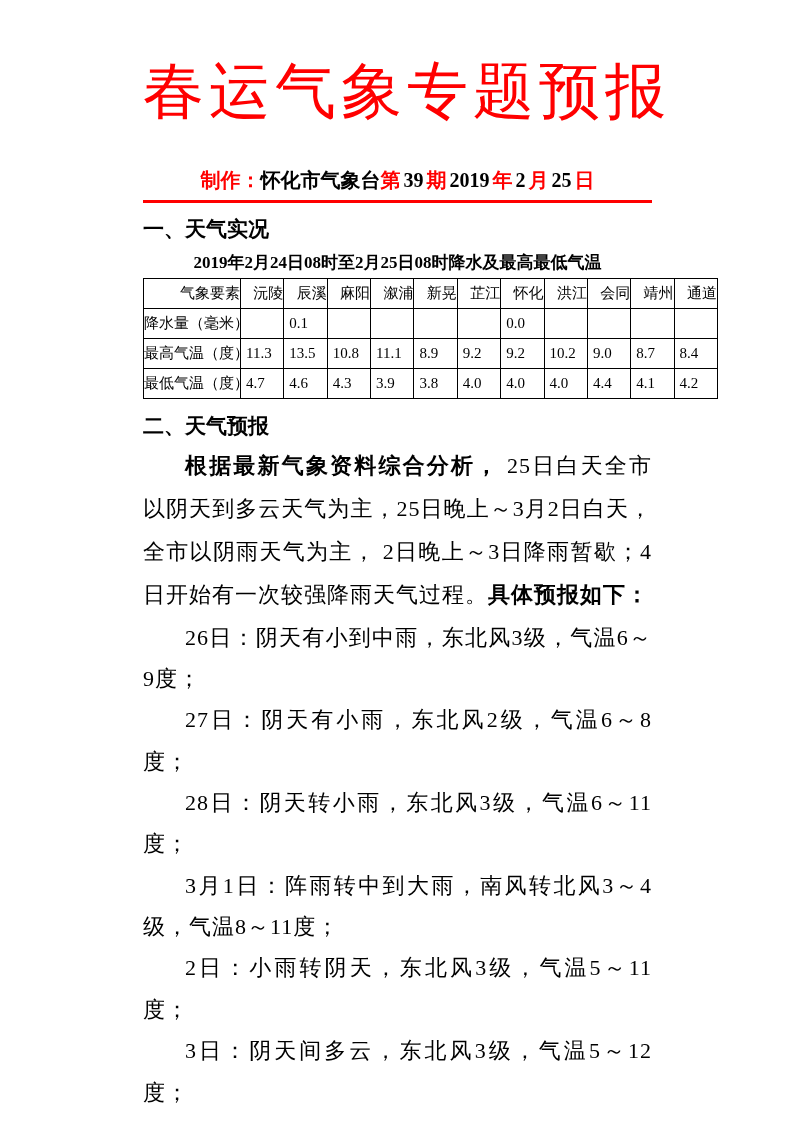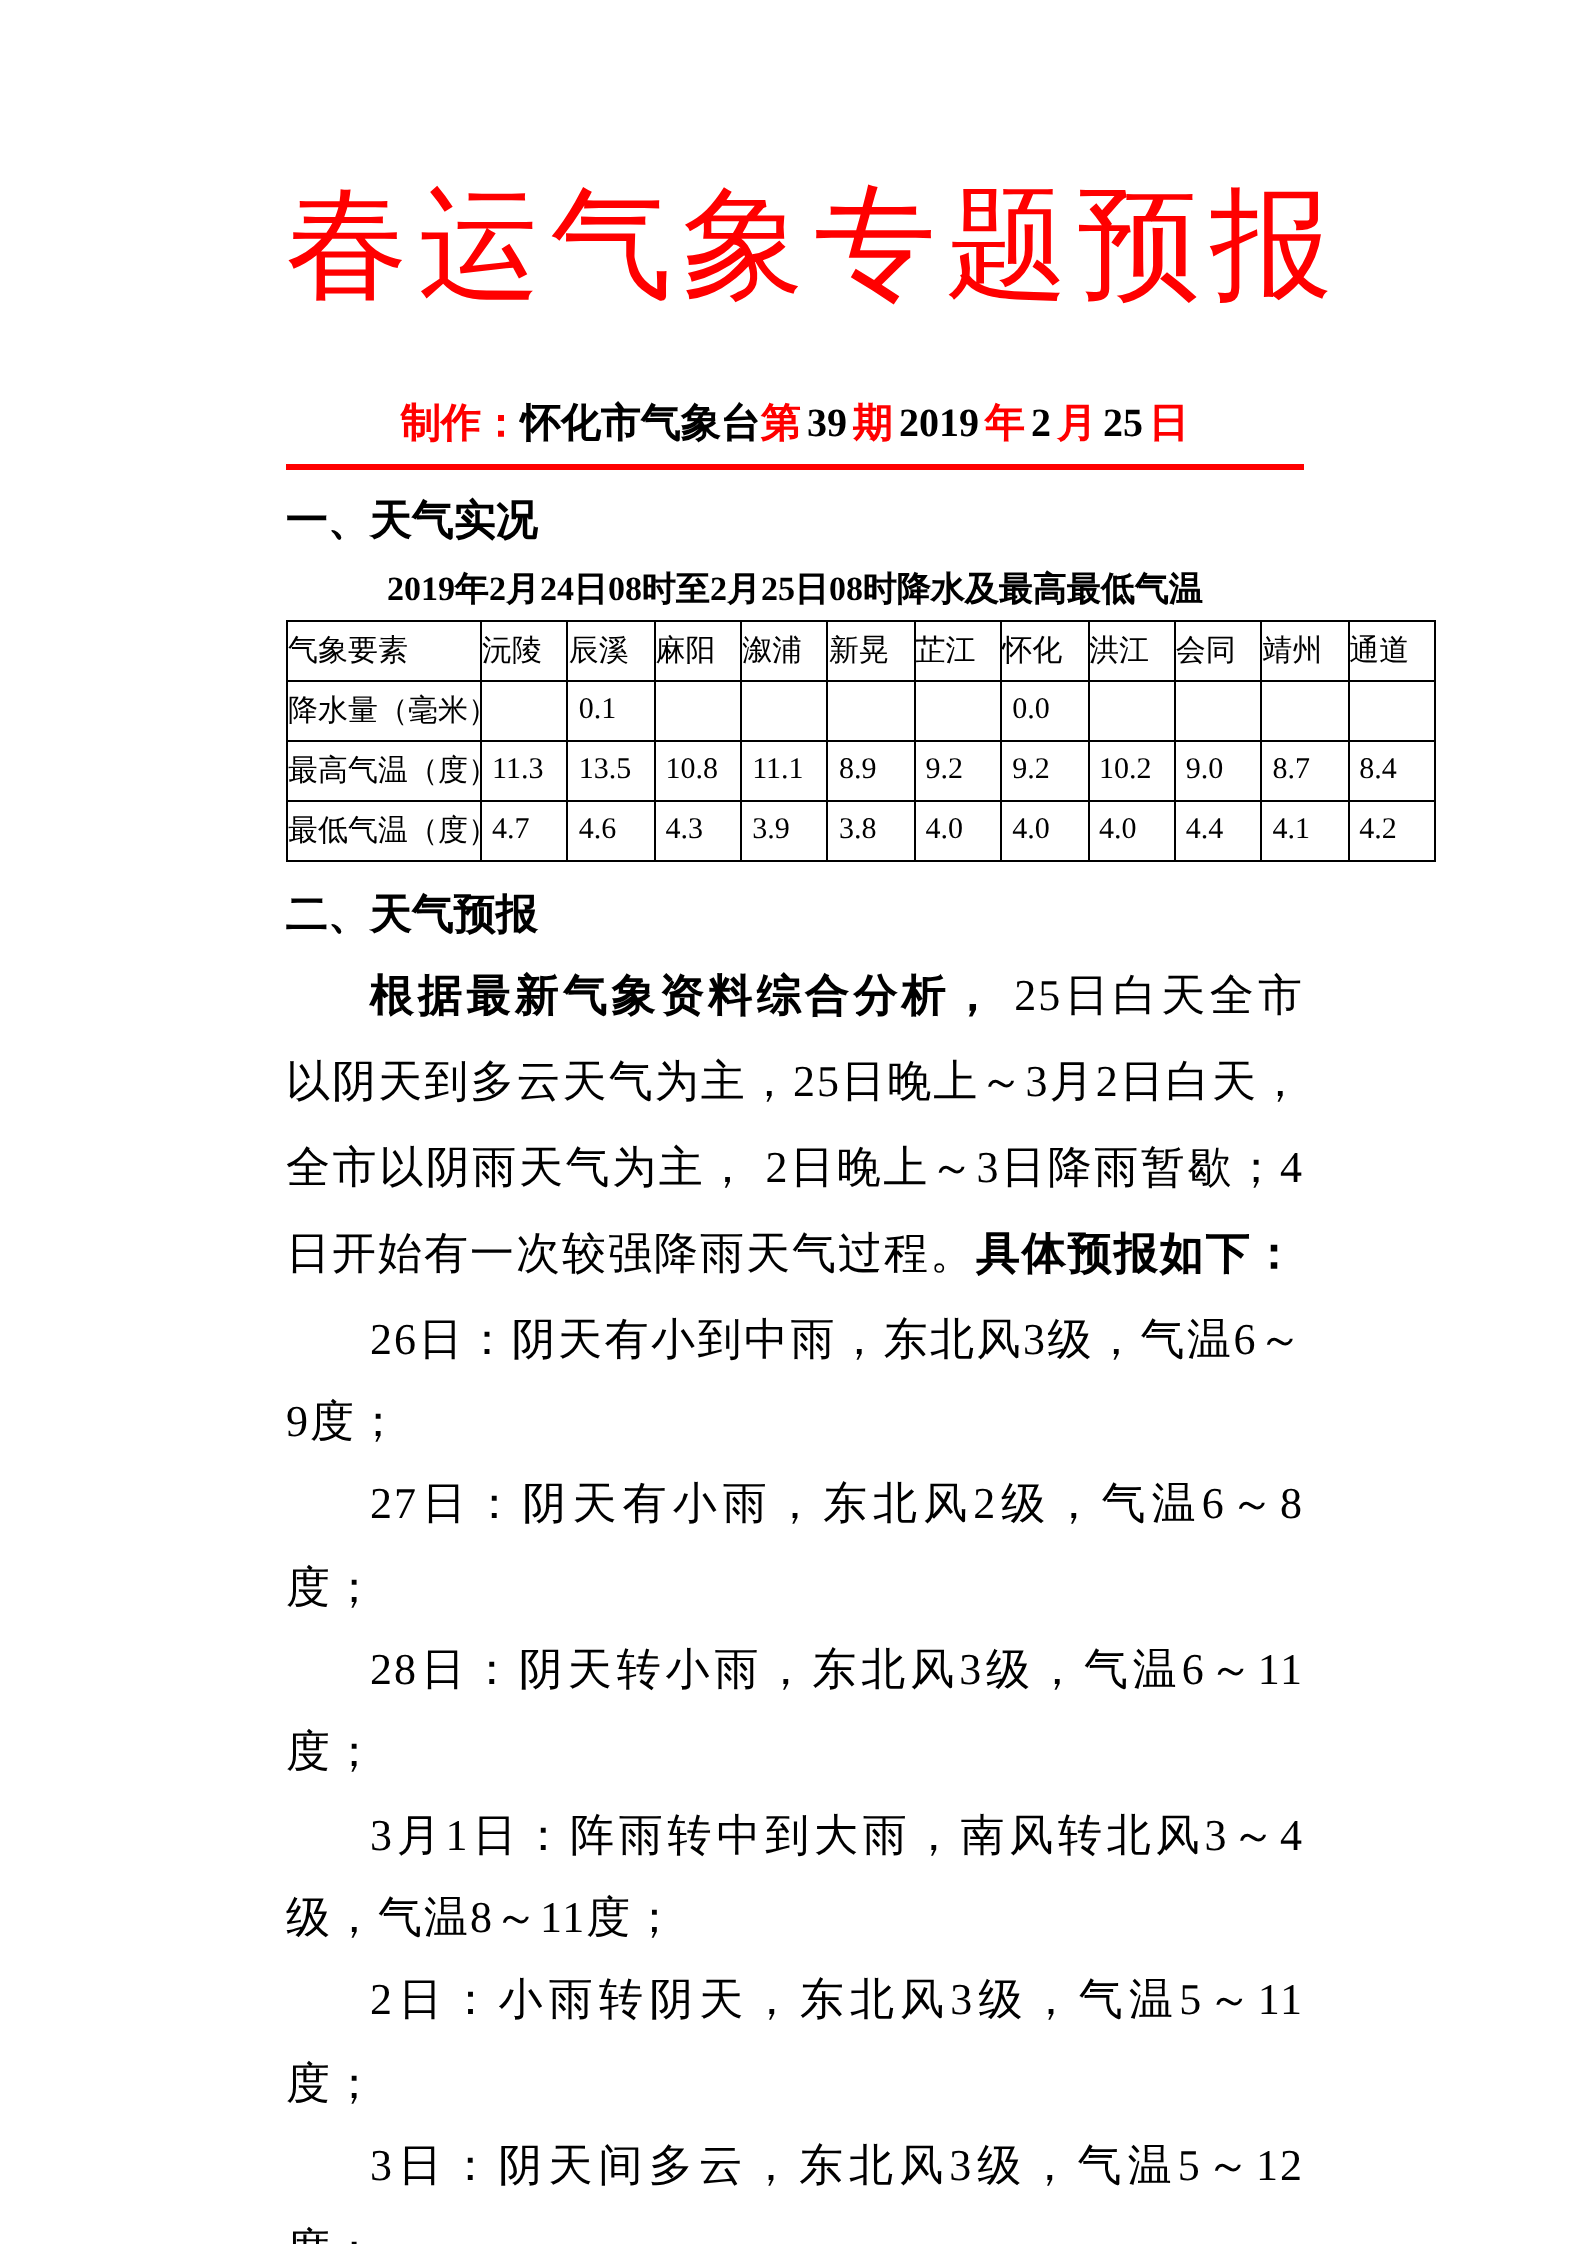--- a/index.html
+++ b/index.html
@@ -2,21 +2,21 @@
 <html><head>
 <meta charset="utf-8">
 <style>
   html,body { margin:0; padding:0; background:#ffffff; }
   .page {
     position:relative;
     width:697px; height:1122px;
     margin:0 auto;
     background:#ffffff;
     box-sizing:border-box;
-    padding:86px 93px 20px 95px;
+    padding:54px 93px 20px 95px;
     font-family:"Liberation Serif","DejaVu Serif",serif;
     color:#000000;
     overflow:hidden;
   }
   .title {
     margin:0;
     text-align:center;
     color:#ff0000;
     font-size:61px;
     font-weight:400;
@@ -69,21 +69,21 @@
   .obs th, .obs td {
     border:1px solid #000000;
     height:29px;
     font-size:15px;
     font-weight:400;
     padding:0;
     vertical-align:middle;
     overflow:hidden;
     white-space:nowrap;
   }
-  .obs th { text-align:left;margin-top:47px; }
+  .obs th { text-align:right;margin-top:47px; }
   .obs td.lab { text-align:center; }
   .obs td.val { text-align:left; padding-left:5px; }
   .intro {
     margin:6px 0 0 0;
     font-size:22px;
     letter-spacing:1px;
     line-height:1.95;
     text-align:justify;
     text-indent:42px;
   }

